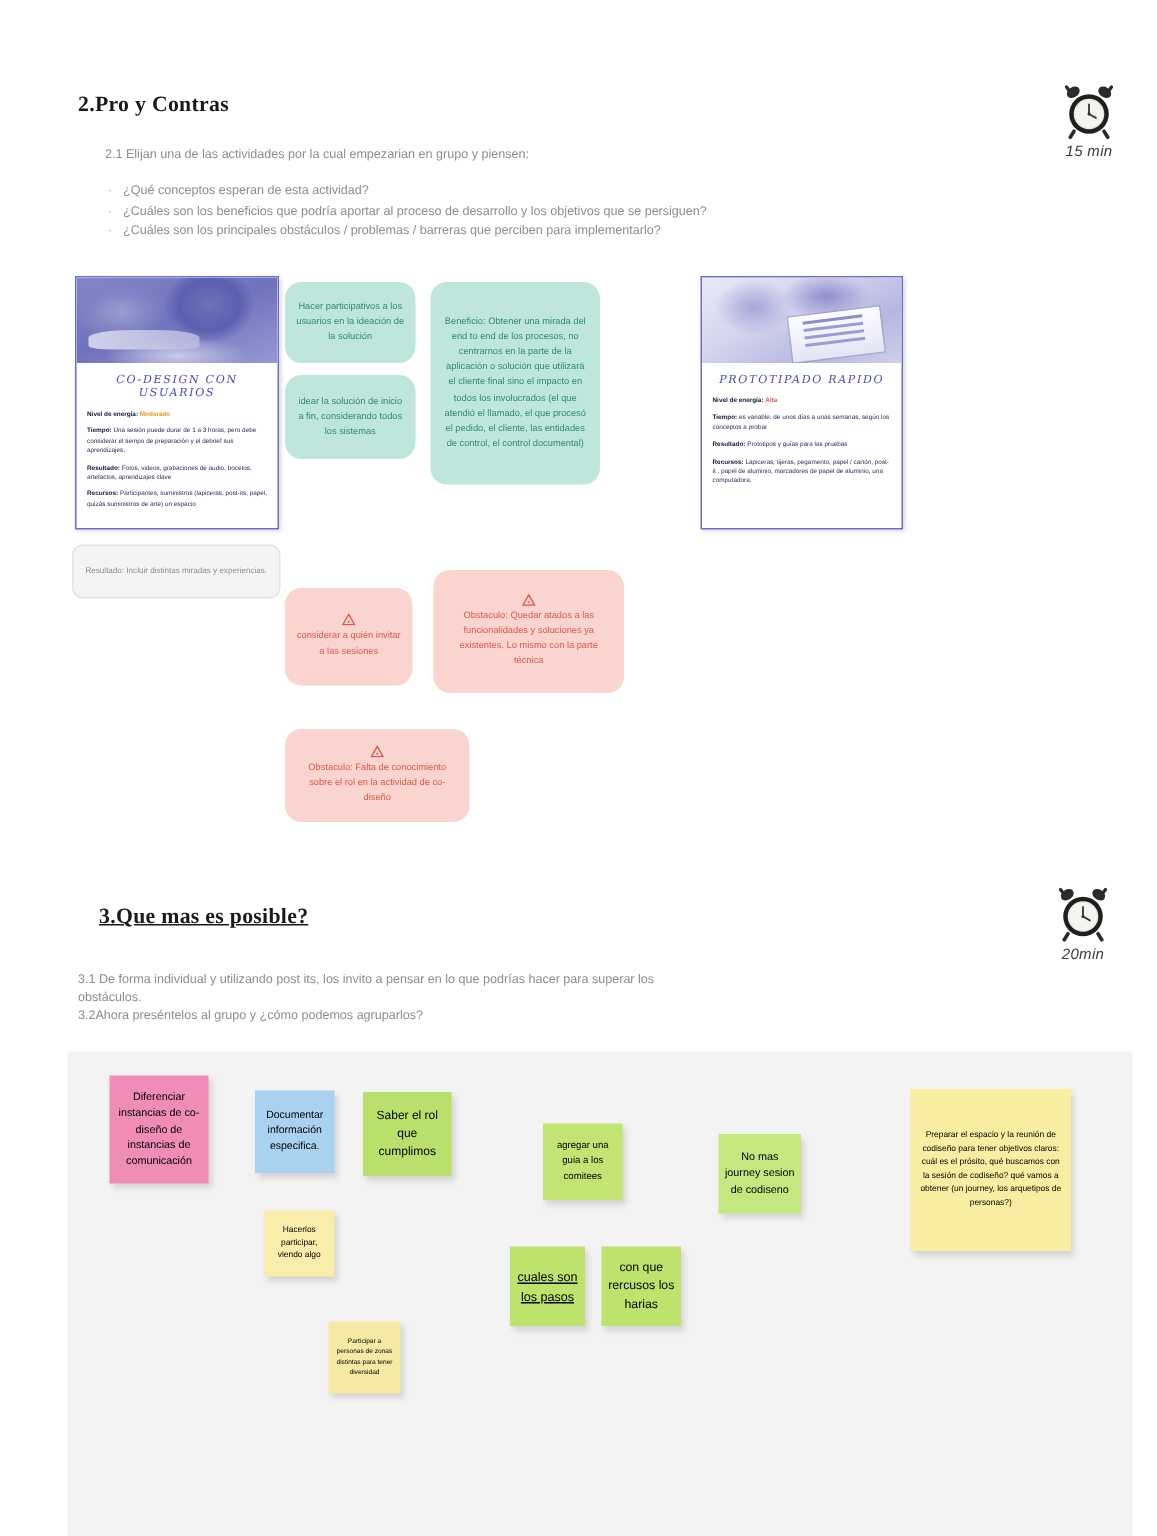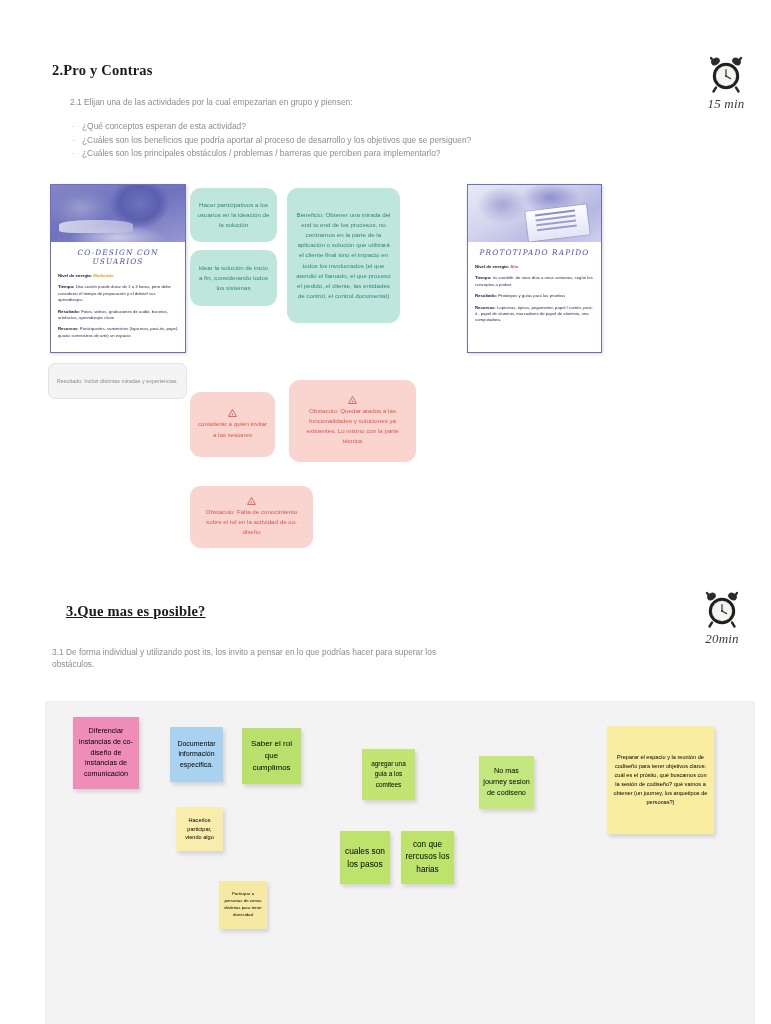--- a/index.html
+++ b/index.html
@@ -19,22 +19,22 @@
   }
   .sec-sub{
     position:absolute;font-size:8.4px;color:#8d8d8d;line-height:1.45;
   }
   .bullets{position:absolute;font-size:8.4px;color:#8d8d8d;line-height:1.62;}
   .bullets div{white-space:nowrap;}
   .bullets .dot{display:inline-block;width:10px;color:#b0b0b0;}
 
   
   .clock-wrap{position:absolute;text-align:center;width:56px;}
-  .clock-label{font-family:Liberation Serif, serif;
-    font-style:italic;font-size:13px;color:#3a3a3a;margin-top:3px;letter-spacing:.2px;}
+  .clock-label{font-family:Liberation Sans, sans-serif;
+    font-style:italic;font-size:10px;color:#3a3a3a;margin-top:3px;letter-spacing:.2px;}
   .clock-svg{display:block;margin:0 auto;}
 
   
   .mcard{
     position:absolute;background:#fff;border:1px solid #6f6fc0;
     box-shadow:1px 1px 3px rgba(0,0,0,.16);overflow:hidden;
   }
   .mcard-photo{width:100%;height:57px;position:relative;overflow:hidden;}
   .mcard-body{padding:6px 7px 7px 7px;}
   .mcard-title{
@@ -201,20 +201,21 @@
       <circle cx="5" cy="6.2" r="0.75" fill="#d9584c"></circle>
     </svg>
     <span>Obstaculo:  Falta de conocimiento sobre el rol en la actividad de co-diseño</span>
   </div>
 
   <div class="sec-title" style="left:66px;top:603px;text-decoration:underline;">3.Que mas es posible?</div>
 
   <div class="sec-sub" style="left:52px;top:646px;width:500px;">
     <div>3.1 De forma individual y utilizando post its, los  invito a pensar en lo que podrías hacer para superar los</div>
     <div>obstáculos.</div>
+    <div>3.2Ahora preséntelos al grupo y ¿cómo podemos agruparlos?</div>
   </div>
 
   <div class="clock-wrap" style="left:694px;top:590px;">
     <svg class="clock-svg" width="36" height="38" viewBox="0 0 36 38">
       <path d="M6 7 L3 3 M30 7 L33 3" stroke="#2b2b2b" stroke-width="2.2" fill="none" stroke-linecap="round"></path>
       <ellipse cx="7.5" cy="6.5" rx="4.6" ry="3.4" fill="#2b2b2b" transform="rotate(-32 7.5 6.5)"></ellipse>
       <ellipse cx="28.5" cy="6.5" rx="4.6" ry="3.4" fill="#2b2b2b" transform="rotate(32 28.5 6.5)"></ellipse>
       <circle cx="18" cy="21" r="13.2" fill="#1f1f1f"></circle>
       <circle cx="18" cy="21" r="10.2" fill="#e9e9e4"></circle>
       <circle cx="18" cy="21" r="9.1" fill="#f4f4f0"></circle>
@@ -245,21 +246,21 @@
 
     <div class="sticky" style="left:174px;top:180px;width:48px;height:48px;background:#f5e9a4;">
       <span style="font-size:4.4px;line-height:1.55;">Participar a personas de zonas distintas para tener diversidad</span>
     </div>
 
     <div class="sticky" style="left:317px;top:48px;width:53px;height:51px;background:#c2e473;">
       <span style="font-size:6.4px;line-height:1.58;">agregar una guia a los comitees</span>
     </div>
 
     <div class="sticky" style="left:295px;top:130px;width:50px;height:53px;background:#bde36d;">
-      <span style="font-size:8.4px;line-height:1.5;">cuales son los pasos</span>
+      <span style="font-size:8.4px;line-height:1.5;text-decoration:underline;">cuales son los pasos</span>
     </div>
 
     <div class="sticky" style="left:356px;top:130px;width:53px;height:53px;background:#bde36d;">
       <span style="font-size:8.2px;line-height:1.5;">con que rercusos los harias</span>
     </div>
 
     <div class="sticky" style="left:434px;top:55px;width:55px;height:53px;background:#c4e77f;">
       <span style="font-size:7.2px;line-height:1.52;">No mas journey sesion de codiseno</span>
     </div>
 

